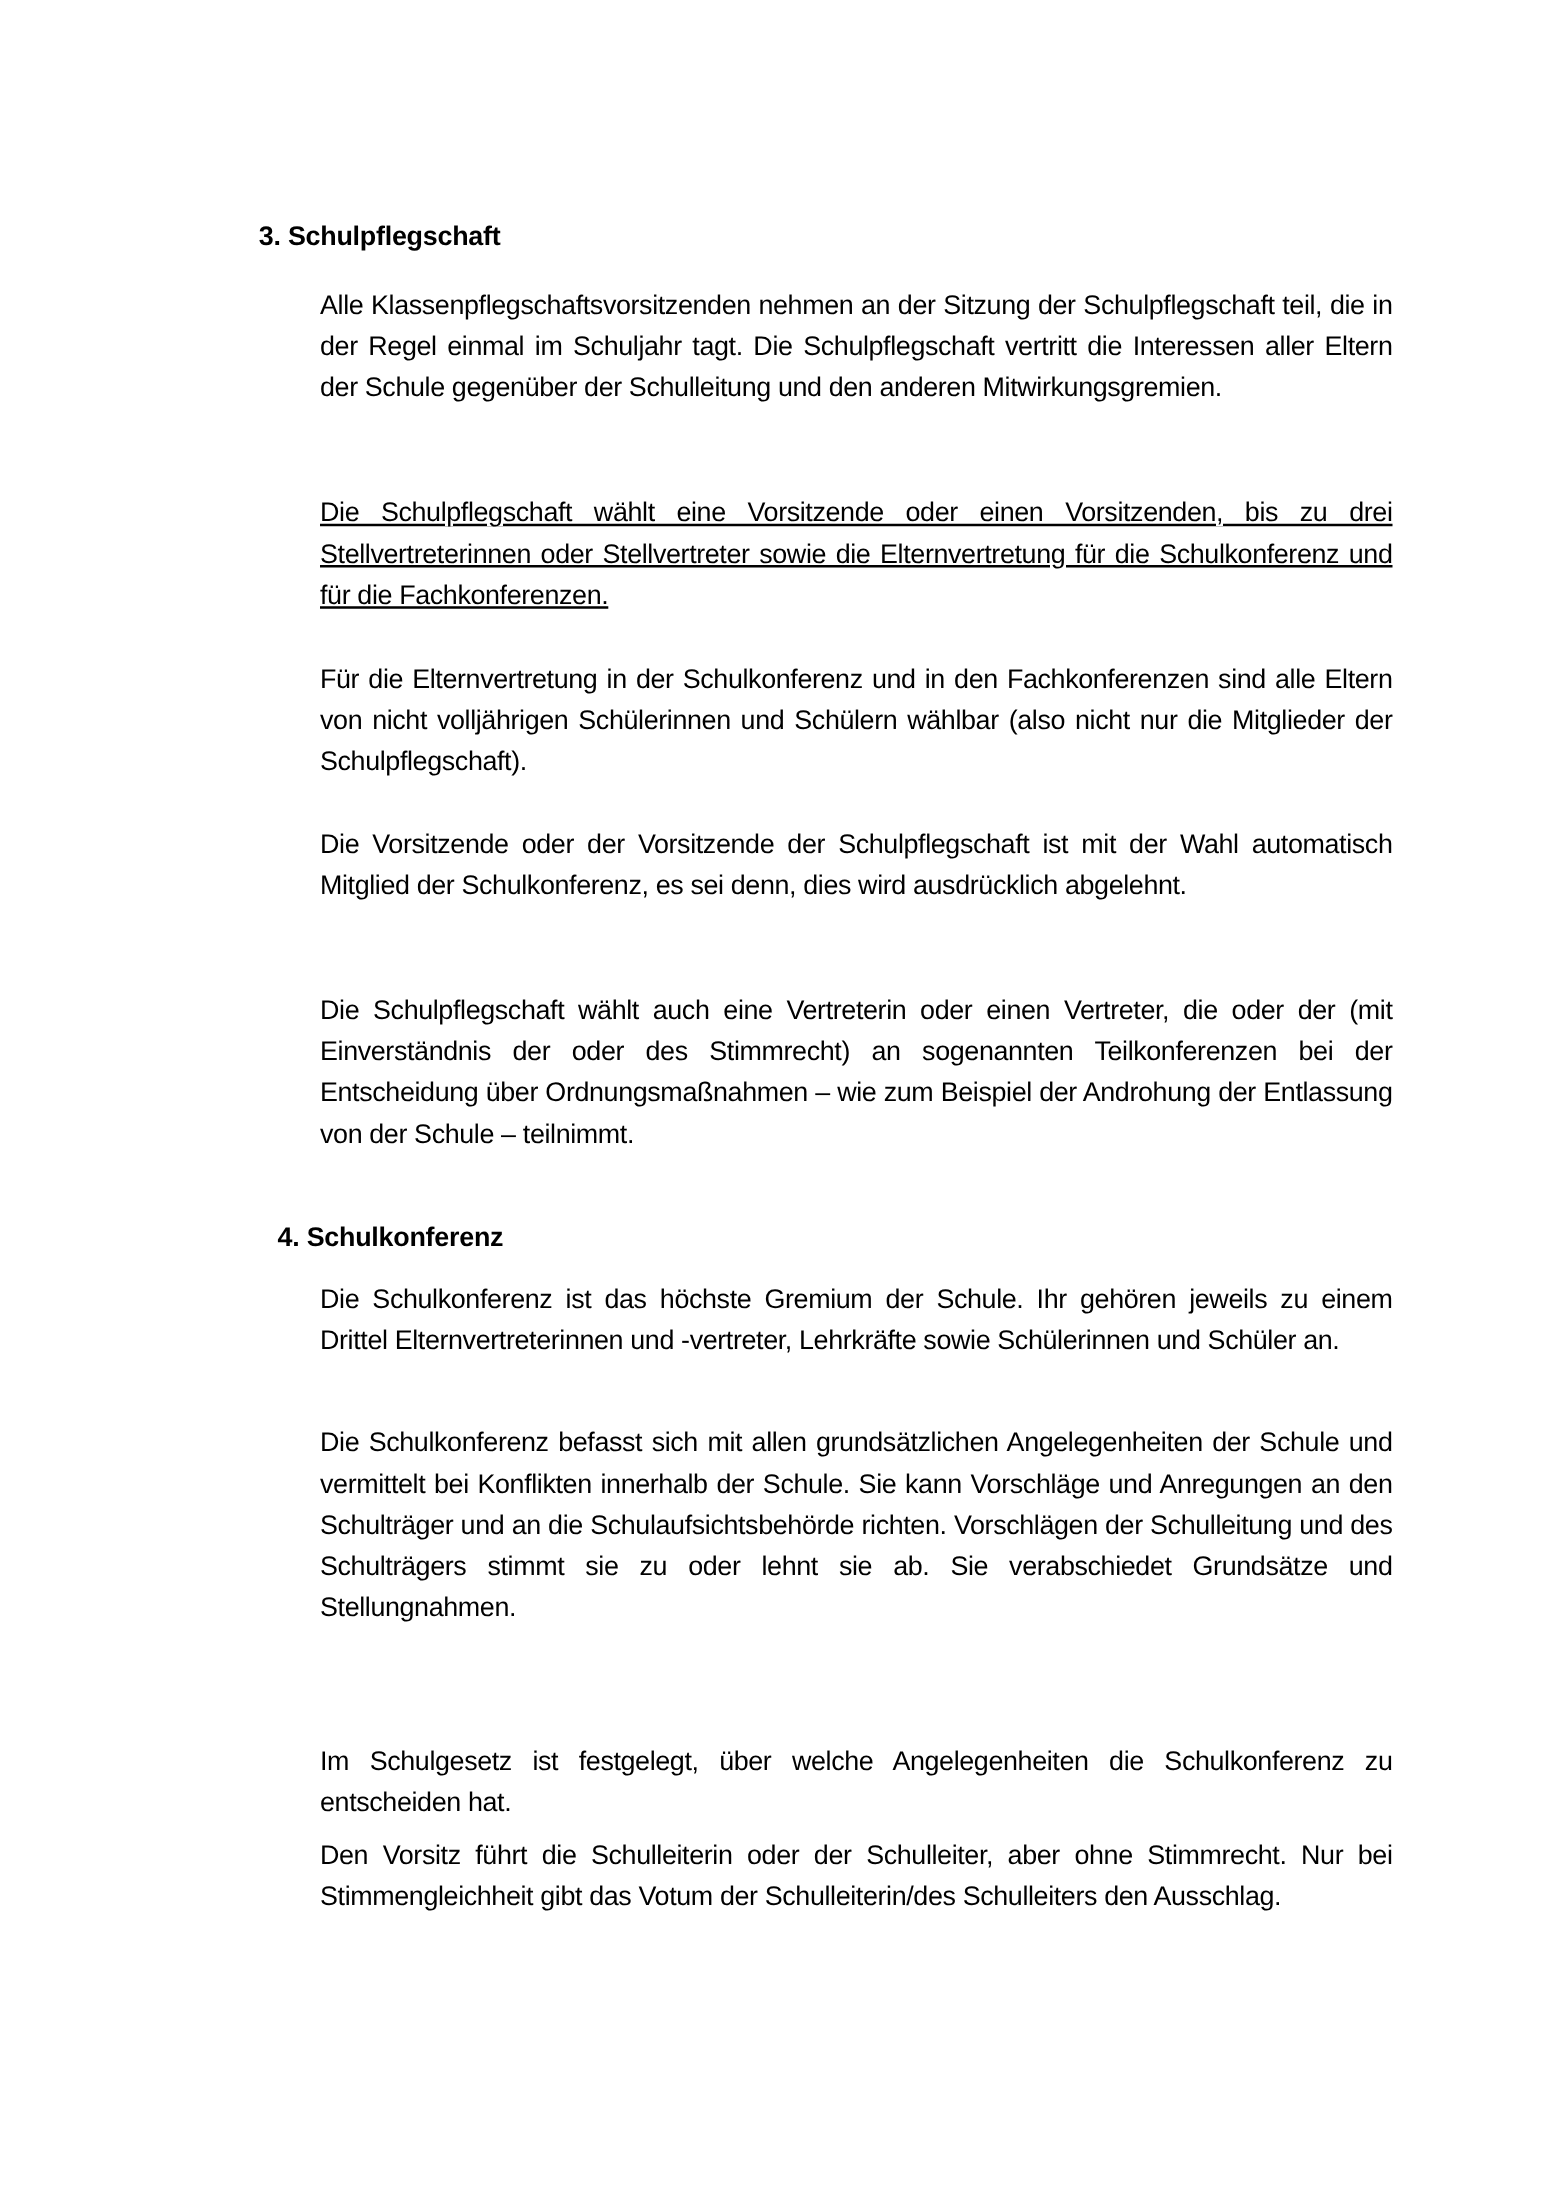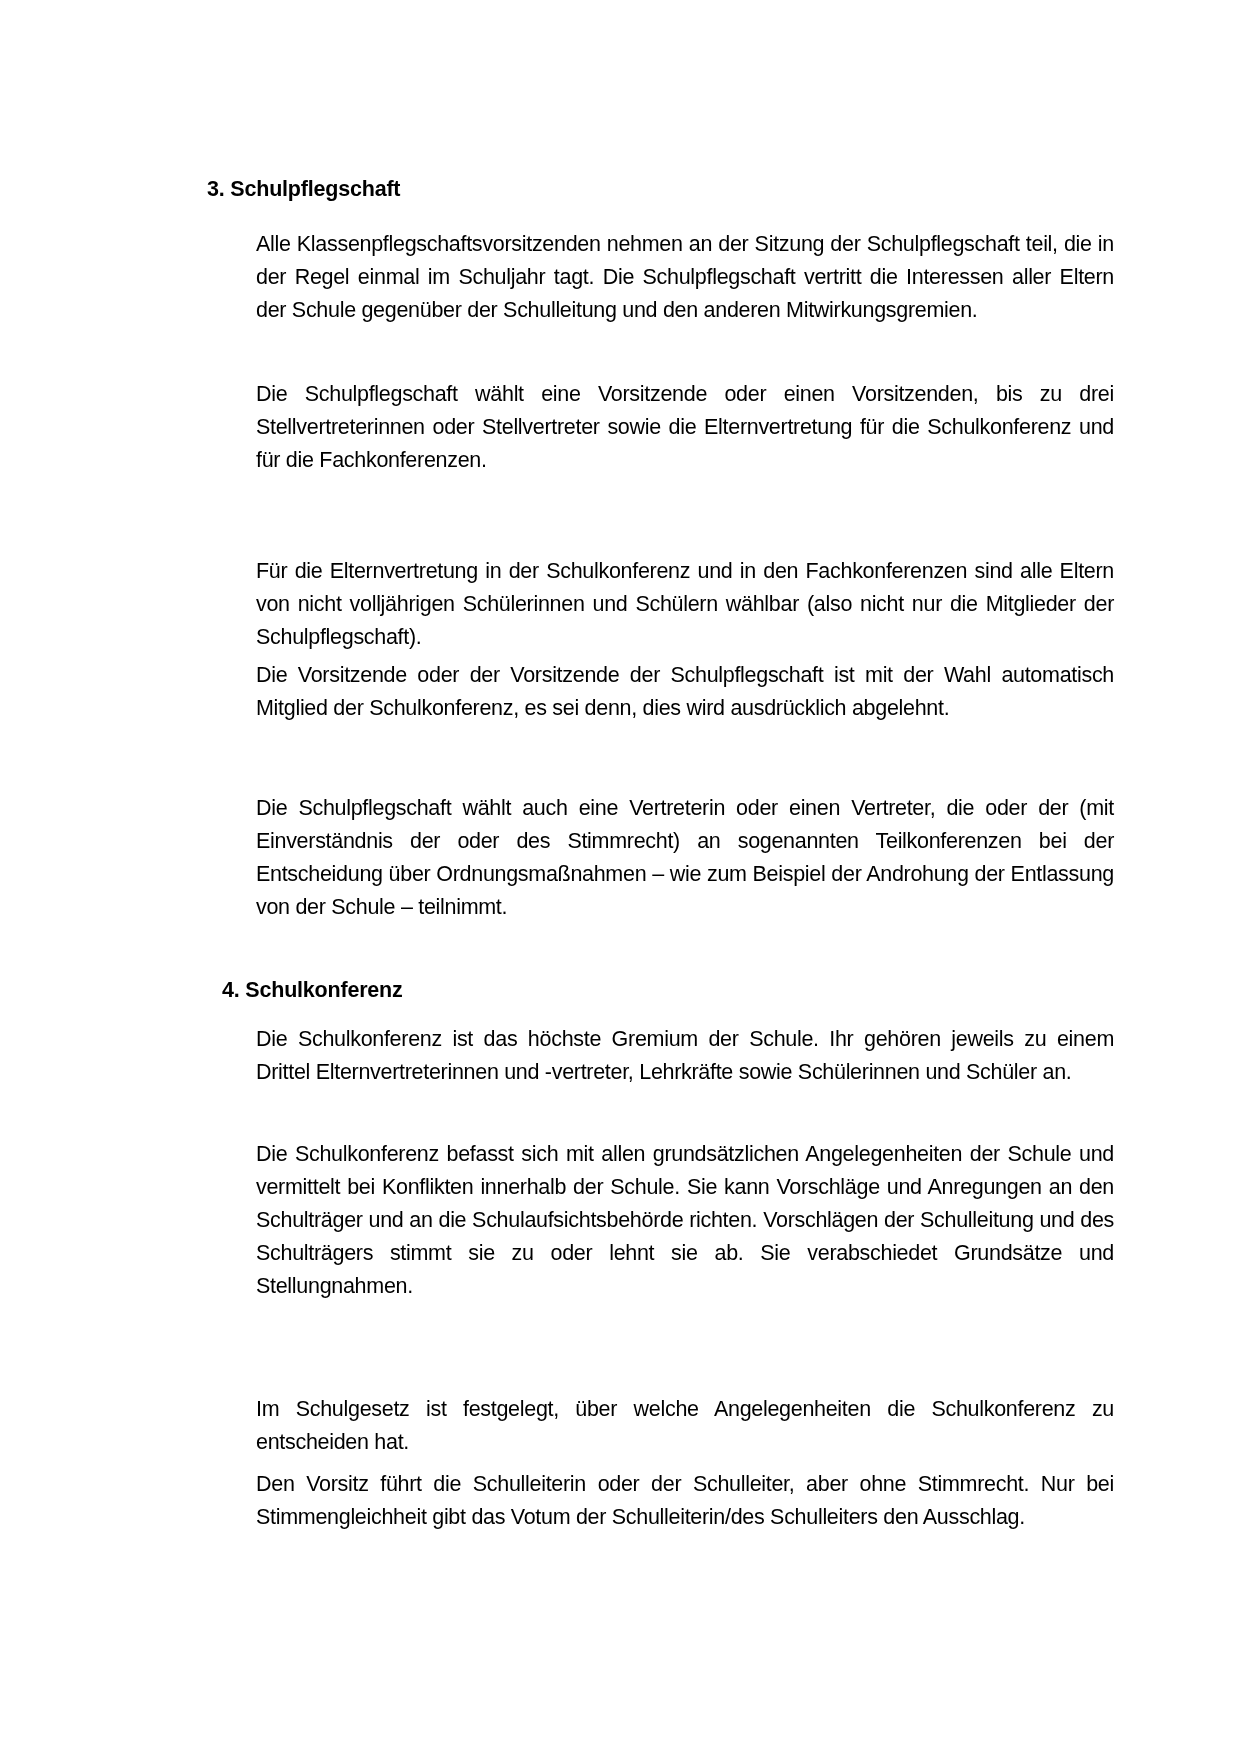--- a/index.html
+++ b/index.html
@@ -45,22 +45,22 @@
       text-align: justify;
       text-align-last: left;
       letter-spacing: -0.3px;
       word-spacing: 0px;
       margin-left: 20px;
     }
     #sec3 .section-heading { left: 207px; top: 173px; }
     #sec4 .section-heading { left: 222px; top: 974px; }
 
     #p3-1 { top: 206px; }
-    #p3-2 { top: 356px; }
-    #p3-3 { top: 533px; }
+    #p3-2 { top: 372px; text-decoration: underline; }
+    #p3-3 { top: 505px; }
     #p3-4 { top: 637px; }
     #p3-5 { top: 770px; }
 
     #p4-1 { top: 1001px; }
     #p4-2 { top: 1116px; }
     #p4-3 { top: 1371px; }
     #p4-4 { top: 1446px; }
   </style>
 </head>
 <body>

